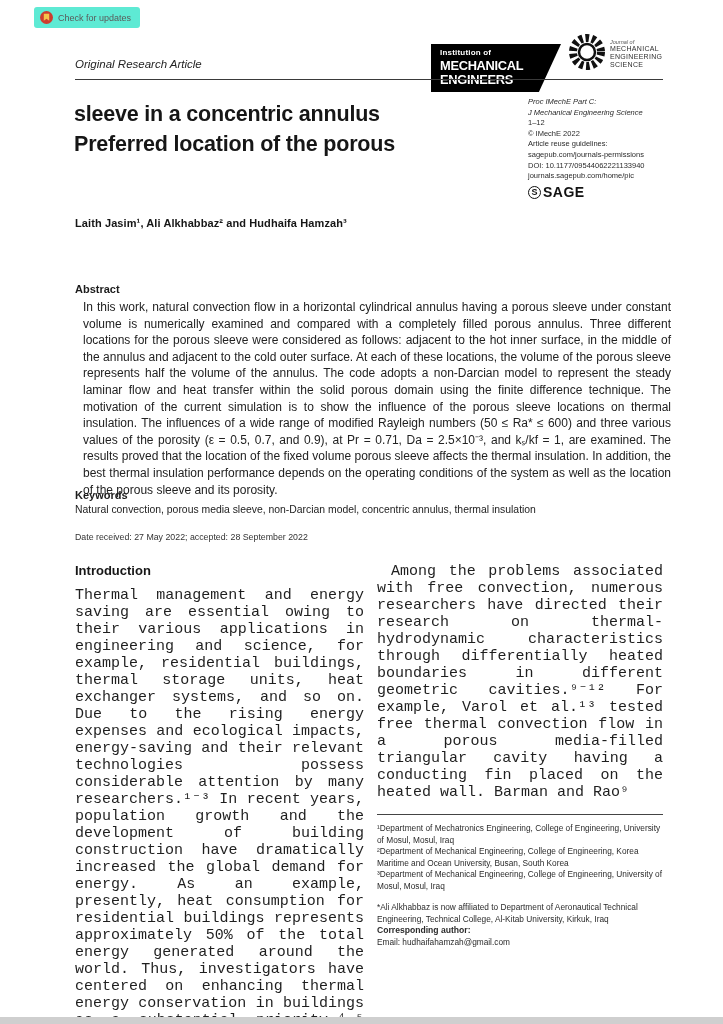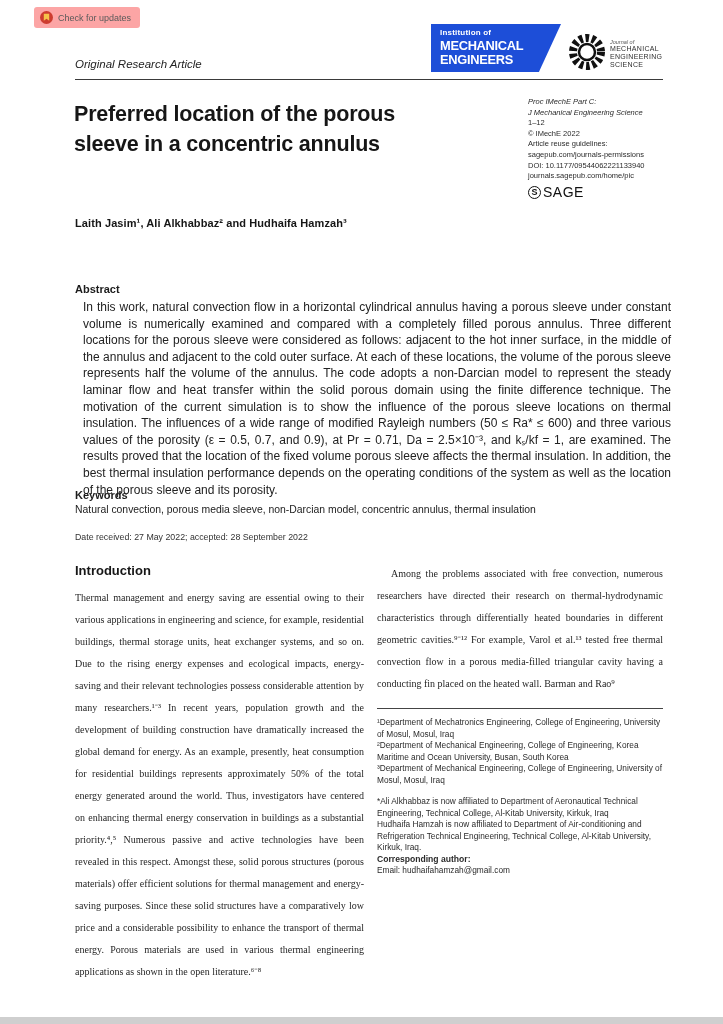--- a/index.html
+++ b/index.html
@@ -14,39 +14,39 @@
     overflow: hidden;
   }
   .bottom-edge {
     position: absolute; left: 0; bottom: 0; width: 100%; height: 7px;
     background: #cfcfcf;
   }
   
   .check-badge {
     position: absolute; left: 34px; top: 7px;
     display: inline-flex; align-items: center; gap: 5px;
-    background: #fca5a5; border-radius: 3px;
+    background: #5eead4; border-radius: 3px;
     padding: 4px 9px 4px 6px;
     font-size: 9px; color: #5a5a5a;
     cursor: pointer;
   }
   .check-badge svg { display: block; }
   
   .article-type {
     position: absolute; left: 75px; top: 58px;
     font-style: italic; font-size: 11.5px; color: #222;
   }
   .header-rule {
     position: absolute; left: 75px; top: 79px; width: 588px; height: 1px;
     background: #3a3a3a; border: none;
   }
   .imeche-logo {
-    position: absolute; left: 431px; top: 24px;
+    position: absolute; left: 431px; top: 44px;
     width: 130px; height: 48px;
-    background: #1d4ed8; color: #ffffff;
+    background: #000000; color: #ffffff;
     clip-path: polygon(0 0, 100% 0, 83% 100%, 0 100%);
     padding: 5px 16px 4px 9px;
     line-height: 1;
   }
   .imeche-logo .l1 { font-size: 8px; font-weight: 700; margin-bottom: 2px; letter-spacing: 0.2px; }
   .imeche-logo .l2, .imeche-logo .l3 { font-size: 13.5px; font-weight: 800; letter-spacing: -0.3px; transform: scaleX(0.95); transform-origin: left; }
   .journal-logo {
     position: absolute; left: 566px; top: 29px; width: 100px;
     display: flex; align-items: center; gap: 2px; color: #2e2e2e;
   }
@@ -63,21 +63,21 @@
     position: absolute; left: 528px; top: 97px; width: 140px;
     font-size: 7.5px; line-height: 10.6px; color: #2b2b2b;
   }
   .meta .m-line.it { font-style: italic; }
   .sage { display: flex; align-items: center; gap: 2px; margin-top: 4px; }
   .sage-s {
     display: inline-flex; align-items: center; justify-content: center;
     width: 13px; height: 13px; border: 1.4px solid #111; border-radius: 50%;
     font-size: 9px; font-weight: 700; color: #111;
   }
-  .sage-word { font-size: 14px; font-weight: 400; letter-spacing: 0.5px; color: #111; }
+  .sage-word { font-size: 14px; font-weight: 700; letter-spacing: 0.5px; color: #111; }
   
   .authors {
     position: absolute; left: 75px; top: 217px;
     font-size: 11px; font-weight: 700; color: #161616; letter-spacing: 0.1px;
   }
   
   .abstract-head { position: absolute; left: 75px; top: 283px; font-size: 11px; font-weight: 700; }
   .abstract-text {
     position: absolute; left: 83px; top: 299px; width: 588px;
     font-size: 12px; line-height: 16.6px; text-align: justify; color: #222;
@@ -86,22 +86,22 @@
   .keywords-text { position: absolute; left: 75px; top: 504px; width: 588px; font-size: 10.4px; color: #222; }
   .dates { position: absolute; left: 75px; top: 532px; font-size: 8.8px; color: #333; }
   
   .col-left { position: absolute; left: 75px; top: 563px; width: 289px; }
   .col-right { position: absolute; left: 377px; top: 563px; width: 286px; }
   .intro-head {
     font-family: "Liberation Sans", sans-serif;
     font-size: 13px; font-weight: 700; margin-bottom: 9px; color: #161616;
   }
   .body-serif {
-    font-family: Liberation Serif, serif;
-    font-size: 10px; line-height: 22px; text-align: justify; color: #1f1f1f;
+    font-family: Liberation Mono, monospace;
+    font-size: 15px; line-height: 17px; text-align: justify; color: #1f1f1f;
   }
   .indent { text-indent: 14px; }
   .footnote-rule { width: 100%; height: 1px; background: #444; border: none; margin: 13px 0 8px 0; }
   .footnotes {
     font-family: "Liberation Sans", sans-serif;
     font-size: 8.3px; line-height: 11.5px; color: #2b2b2b; text-align: left;
   }
   .footnotes .fn-gap { height: 10px; }
   .corr-head { font-weight: 700; font-size: 8.6px; }
 </style>
@@ -138,22 +138,22 @@
     <div class="txt">
       <div class="j1">Journal of</div>
       <div class="j2">MECHANICAL</div>
       <div class="j3">ENGINEERING SCIENCE</div>
     </div>
   </div>
 
   <hr class="header-rule">
 
   <h1 class="title">
+    <div>sleeve in a concentric annulus</div>
     <div>Preferred location of the porous</div>
-    <div>sleeve in a concentric annulus</div>
   </h1>
 
   <div class="meta">
     <div class="m-line it">Proc IMechE Part C:</div>
     <div class="m-line it">J Mechanical Engineering Science</div>
     <div class="m-line">1–12</div>
     <div class="m-line">© IMechE 2022</div>
     <div class="m-line">Article reuse guidelines:</div>
     <div class="m-line">sagepub.com/journals-permissions</div>
     <div class="m-line">DOI: 10.1177/09544062221133940</div>
@@ -181,20 +181,19 @@
 
   <div class="col-right">
     <div class="body-serif indent">Among the problems associated with free convection, numerous researchers have directed their research on thermal-hydrodynamic characteristics through differentially heated boundaries in different geometric cavities.⁹⁻¹² For example, Varol et al.¹³ tested free thermal convection flow in a porous media-filled triangular cavity having a conducting fin placed on the heated wall. Barman and Rao⁹</div>
     <hr class="footnote-rule">
     <div class="footnotes">
       <div>¹Department of Mechatronics Engineering, College of Engineering, University of Mosul, Mosul, Iraq</div>
       <div>²Department of Mechanical Engineering, College of Engineering, Korea Maritime and Ocean University, Busan, South Korea</div>
       <div>³Department of Mechanical Engineering, College of Engineering, University of Mosul, Mosul, Iraq</div>
       <div class="fn-gap"></div>
       <div>*Ali Alkhabbaz is now affiliated to Department of Aeronautical Technical Engineering, Technical College, Al-Kitab University, Kirkuk, Iraq</div>
-      <div>Hudhaifa Hamzah is now affiliated to Department of Air-conditioning and Refrigeration Technical Engineering, Technical College, Al-Kitab University, Kirkuk, Iraq.</div>
       <div class="corr-head">Corresponding author:</div>
       <div>Email: hudhaifahamzah@gmail.com</div>
     </div>
   </div>
 
   <div class="bottom-edge"></div>
 </div>
 
 </body></html>

